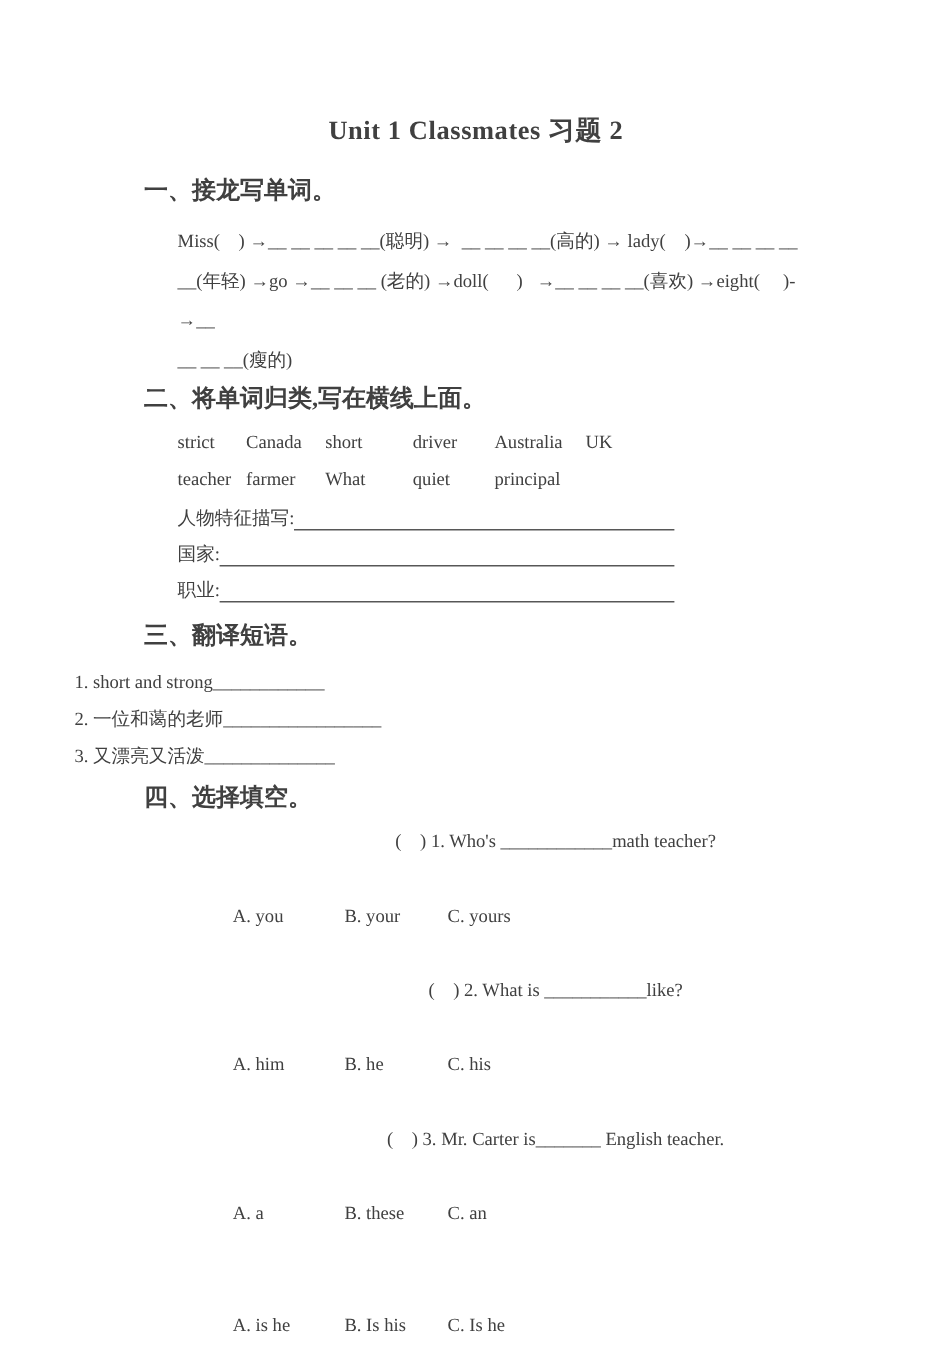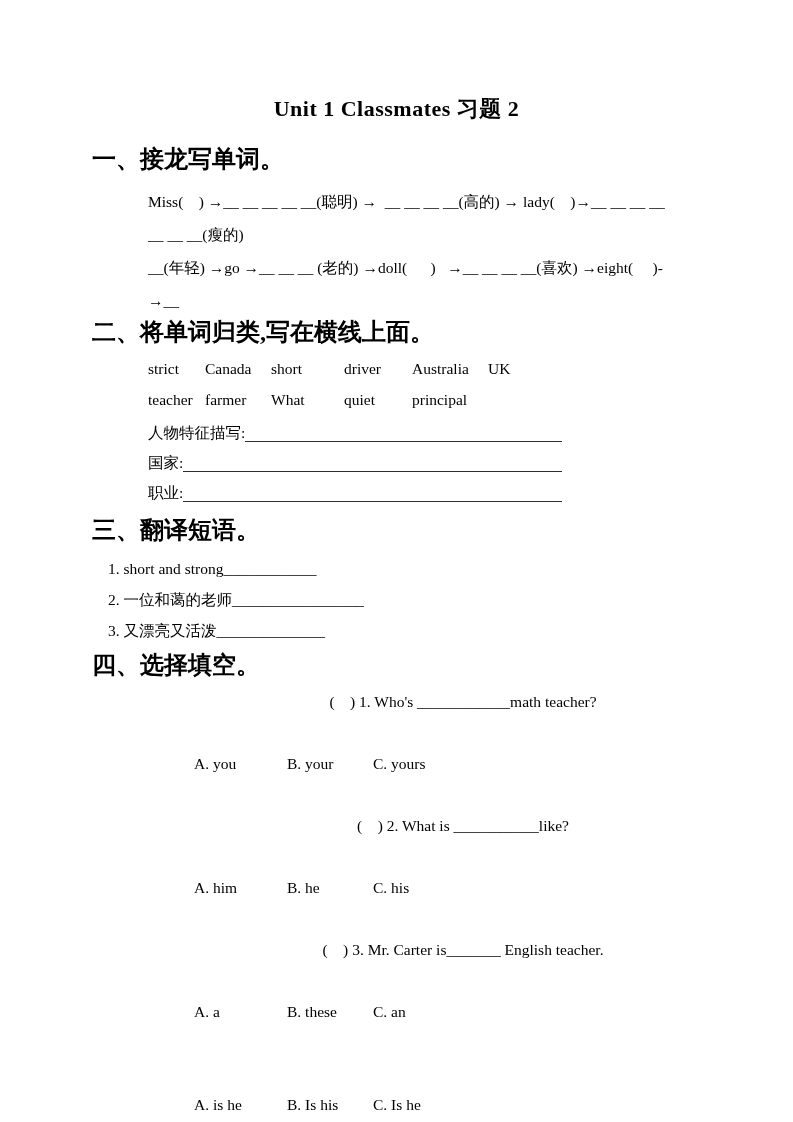--- a/index.html
+++ b/index.html
@@ -2,37 +2,37 @@
 <html><head>
 <meta charset="utf-8">
 <style>
   html, body { margin: 0; padding: 0; }
   body { background: #ffffff; }
   .page {
     position: relative;
     width: 793px;
     height: 1122px;
     background: #ffffff;
-    color: #000000;
+    color: #404040;
     font-family: "Liberation Serif", "DejaVu Serif", serif;
     font-size: 15.5px;
     overflow: hidden;
     box-sizing: border-box;
     padding-top: 94px;
   }
   .title {
     text-align: center;
     font-size: 22px;
     font-weight: bold;
     line-height: 30px;
     letter-spacing: 0.5px;
   }
   .sec-heading {
-    margin-left: 92px;
-    font-size: 24px;
+    margin-left: 120px;
+    font-size: 20px;
     font-weight: bold;
     line-height: 30px;
     white-space: pre-wrap;
   }
   .h1 { margin-top: 20px; }
   .h2 { margin-top: 0px; }
   .h3 { margin-top: 7px; }
   .h4 { margin-top: 4px; }
   .chain-lines { margin-top: 11px; margin-left: 148px; margin-right: 100px; }
   .chain-lines .line { line-height: 33px; white-space: pre-wrap; }
@@ -44,41 +44,41 @@
   }
   .word-grid span { line-height: 31px; }
   .cats { margin-top: 3px; margin-left: 148px; width: 414px; }
   .cat-line { display: flex; line-height: 30px; }
   .cat-label { white-space: pre; }
   .cat-underline {
     flex: 1;
     border-bottom: 1px solid #2e2e2e;
     margin-bottom: 6px;
   }
-  .titems { margin-top: 8px; margin-left: 108px; }
+  .titems { margin-top: 8px; margin-left: 62px; }
   .titems .line { line-height: 31px; white-space: pre-wrap; }
   .quiz { margin-top: 6px; margin-left: 133px; }
   .quiz .prompt { line-height: 31px; white-space: pre-wrap; text-align: center; }
   .opts { line-height: 31px; padding-left: 30px; white-space: pre; }
   .opt { display: inline-block; }
   .opt-a { min-width: 93px; }
   .opt-b { min-width: 86px; }
 </style>
 </head>
 <body>
 
 <div class="page">
 
   <div class="title">Unit 1 Classmates  习题  2</div>
 
   <div class="sec-heading h1">一、接龙写单词。</div>
   <div class="chain-lines">
     <div class="line">Miss(    ) →__ __ __ __ __(聪明) →  __ __ __ __(高的) → lady(    )→__ __ __ __</div>
+    <div class="line">__(年轻) →go →__ __ __ (老的) →doll(      )   →__ __ __ __(喜欢) →eight(     )- →__</div>
     <div class="line">__ __ __(瘦的)</div>
-    <div class="line">__(年轻) →go →__ __ __ (老的) →doll(      )   →__ __ __ __(喜欢) →eight(     )- →__</div>
   </div>
 
   <div class="sec-heading h2">二、将单词归类,写在横线上面。</div>
   <div class="word-grid">
     <span>strict</span>
     <span>Canada</span>
     <span>short</span>
     <span>driver</span>
     <span>Australia</span>
     <span>UK</span>

